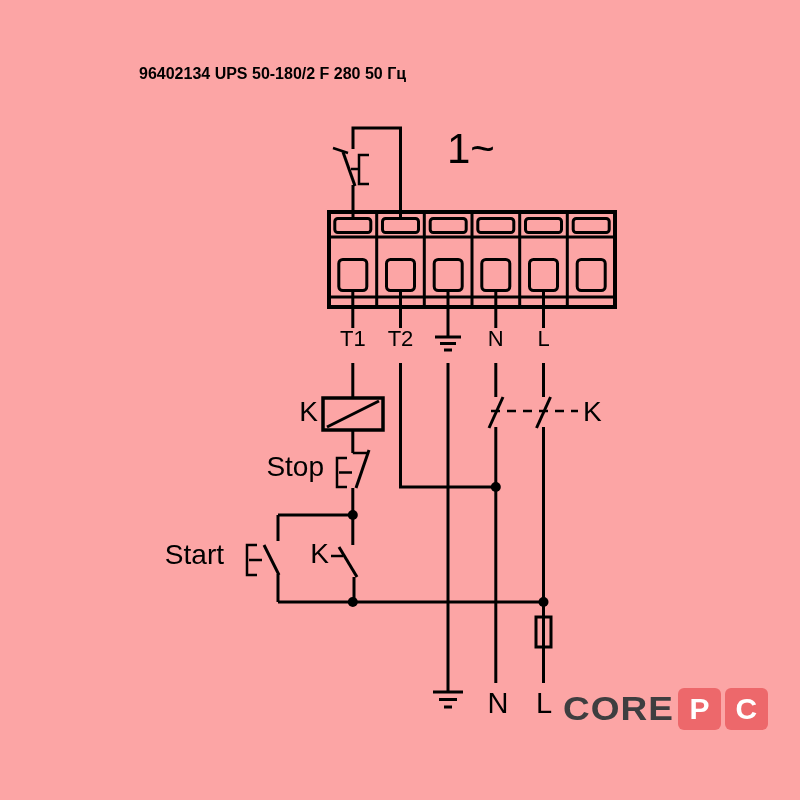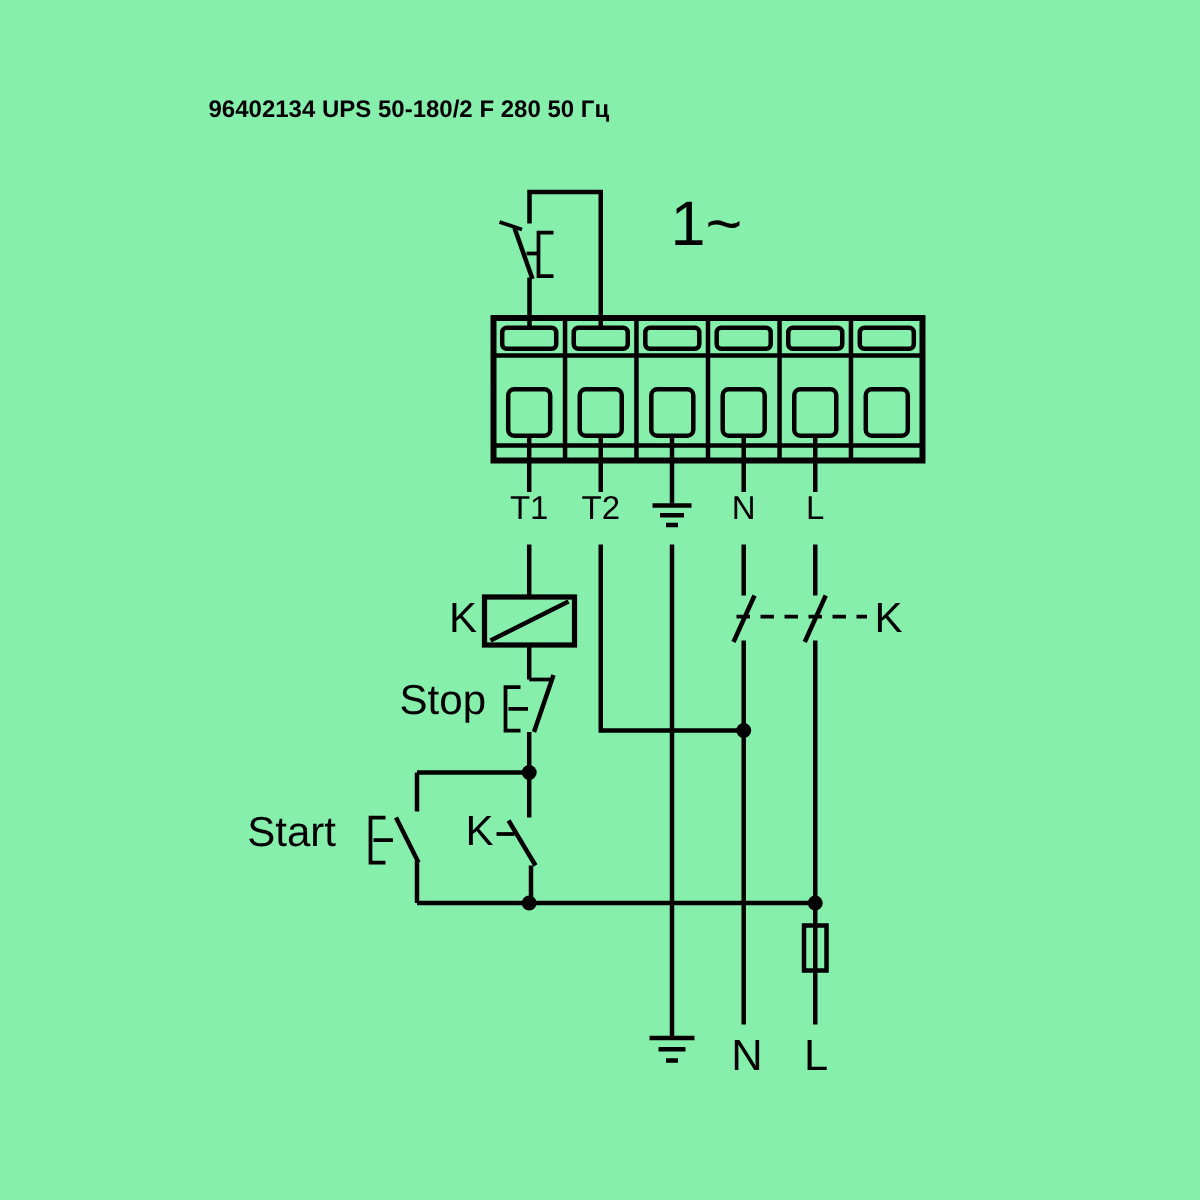--- a/index.html
+++ b/index.html
@@ -1,18 +1,18 @@
 <!DOCTYPE html>
 <html><head>
 <meta charset="utf-8">
 <style>
   html,body{margin:0;padding:0;}
   body{width:800px;height:800px;background:#ffffff;position:relative;
        font-family:"Liberation Sans", sans-serif;}
-  .page{position:absolute;inset:0;width:800px;height:800px;background:#86efac;overflow:hidden;}
+  .page{position:absolute;inset:0;width:800px;height:800px;background:#fca5a5;overflow:hidden;}
   .title{position:absolute;left:139px;top:65px;font-size:16px;font-weight:bold;color:#000;
          white-space:nowrap;letter-spacing:0px;}
   svg{position:absolute;left:0;top:0;}
   svg text{font-family:"Liberation Sans", sans-serif;fill:#000;}
   .lbl-term{font-size:22px;}
   .lbl-ctrl{font-size:28px;}
   .lbl-supply{font-size:29px;}
   .lbl-phase{font-size:42px;}
   
   .logo{position:absolute;left:563px;top:686px;display:flex;align-items:center;}
@@ -116,14 +116,23 @@
     <text class="lbl-term" x="543.5" y="346" text-anchor="middle">L</text>
     <text class="lbl-ctrl" x="318" y="421" text-anchor="end">K</text>
     <text class="lbl-ctrl" x="583" y="421">K</text>
     <text class="lbl-ctrl" x="324" y="476" text-anchor="end">Stop</text>
     <text class="lbl-ctrl" x="224" y="564" text-anchor="end">Start</text>
     <text class="lbl-ctrl" x="329" y="563" text-anchor="end">K</text>
     <text class="lbl-supply" x="498" y="713" text-anchor="middle">N</text>
     <text class="lbl-supply" x="544" y="713" text-anchor="middle">L</text>
   </svg>
 
+  <div class="logo">
+    <span class="logo-core">CORE</span>
+    <span class="logo-box">
+        <span>P</span>
+      </span>
+    <span class="logo-box">
+        <span>C</span>
+      </span>
+  </div>
 
 </div>
 
 </body></html>

